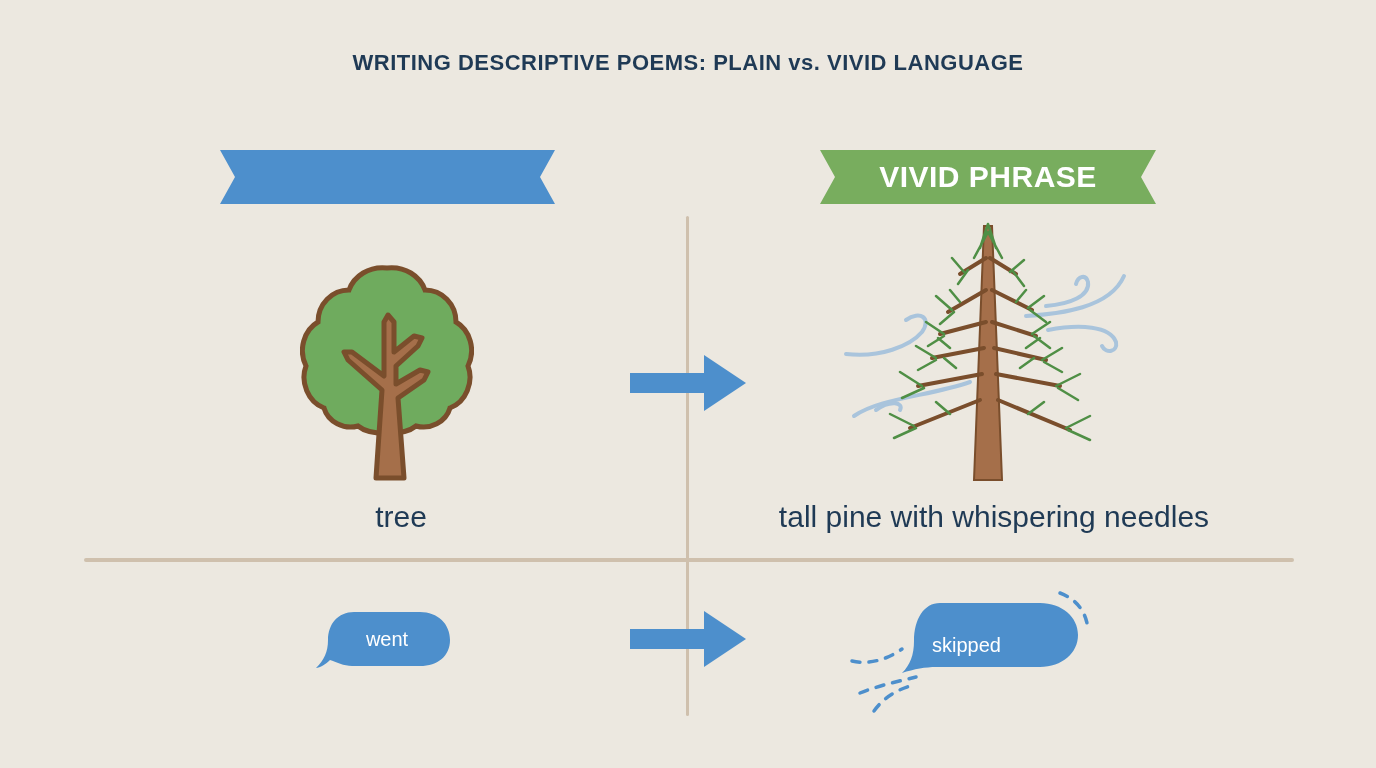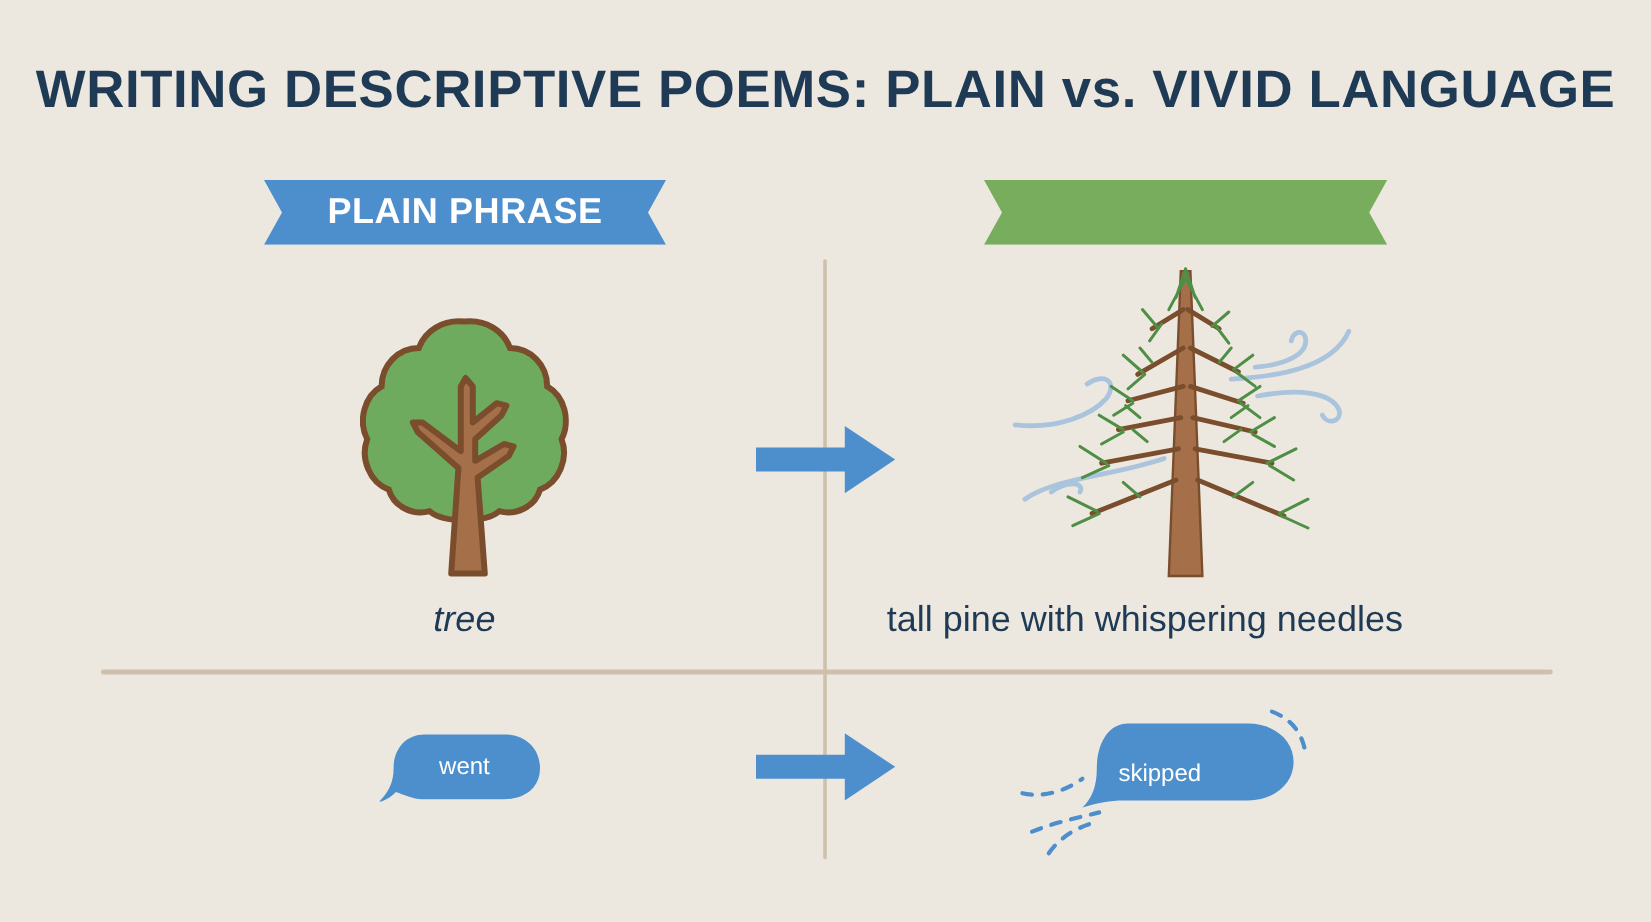--- a/index.html
+++ b/index.html
@@ -4,21 +4,21 @@
 <style>
   html, body { margin: 0; padding: 0; }
   body {
     width: 1376px; height: 768px; overflow: hidden;
     background: #ece8e0;
     font-family: "DejaVu Sans", "Liberation Sans", sans-serif;
     position: relative;
   }
   .title {
     position: absolute; left: 0; top: 50px; width: 1376px;
-    text-align: center; font-size: 44px; font-weight: bold;
+    text-align: center; font-size: 22px; font-weight: bold;
     color: #1f3a55; letter-spacing: 0.5px;
     font-family: "Liberation Sans", sans-serif;
   }
   .banner {
     position: absolute; height: 54px; top: 150px;
     display: flex; align-items: center; justify-content: center;
     color: #ffffff; font-size: 30px; font-weight: bold;
     font-family: "Liberation Sans", sans-serif; letter-spacing: 0.5px;
   }
   .banner svg { position: absolute; left: 0; top: 0; }
@@ -35,22 +35,22 @@
     background: #cfc0ad; border-radius: 2px;
   }
   .arrow { position: absolute; }
   .arrow-1 { left: 630px; top: 355px; }
   .arrow-2 { left: 630px; top: 611px; }
 
   .word {
     position: absolute; color: #1f3a55; font-size: 30px;
     font-family: "Liberation Sans", sans-serif;
   }
-  .word-plain { left: 290px; width: 194px; top: 500px; text-align: center; font-style: italic; }
-  .word-vivid { left: 684px; width: 540px; top: 500px; text-align: center; }
+  .word-plain { left: 304px; width: 194px; top: 500px; text-align: center; }
+  .word-vivid { left: 724px; width: 540px; top: 500px; text-align: center; }
 
   .icon { position: absolute; }
   .tree-plain { left: 300px; top: 260px; }
   .tree-vivid { left: 840px; top: 218px; }
 
   .bubble {
     position: absolute; color: #ffffff; font-size: 20px;
     display: flex; align-items: center; justify-content: center;
     font-family: "Liberation Sans", sans-serif;
   }
@@ -63,26 +63,26 @@
 </style>
 </head>
 <body>
 
 <div class="title">WRITING DESCRIPTIVE POEMS: PLAIN vs. VIVID LANGUAGE</div>
 
 <div class="banner banner-plain">
   <svg width="335" height="54" viewBox="0 0 335 54">
     <polygon points="0,0 335,0 320,27 335,54 0,54 15,27" fill="#4d8fcc"></polygon>
   </svg>
-  <span>PLAIN PHRASE</span>
 </div>
 <div class="banner banner-vivid">
   <svg width="336" height="54" viewBox="0 0 336 54">
     <polygon points="0,0 336,0 321,27 336,54 0,54 15,27" fill="#78ad5e"></polygon>
   </svg>
+  <span>VIVID PHRASE</span>
 </div>
 
 <div class="divider-v"></div>
 <div class="divider-h"></div>
 
 <div class="icon tree-plain">
   <svg width="174" height="226" viewBox="0 0 174 226">
     <path d="M87,8 C105,6 120,16 125,30 C142,30 156,44 156,62 C170,70 176,90 168,106 C174,122 166,142 150,148 C146,162 130,170 116,166 C104,176 70,176 58,166 C44,170 28,162 24,148 C8,142 0,122 6,106 C-2,90 4,70 18,62 C18,44 32,30 49,30 C54,16 69,6 87,8 Z" fill="#6fab5e" stroke="#7a4e2c" stroke-width="5"></path>
     <path d="M76,218 L82,130 L48,100 L44,92 L52,92 L84,116 L84,62 L88,55 L94,62 L94,92 L114,76 L122,78 L118,86 L96,106 L96,124 L120,110 L128,112 L124,120 L98,138 L104,218 Z" fill="#a56f4a" stroke="#7a4e2c" stroke-width="5" stroke-linejoin="round"></path>
   </svg>

